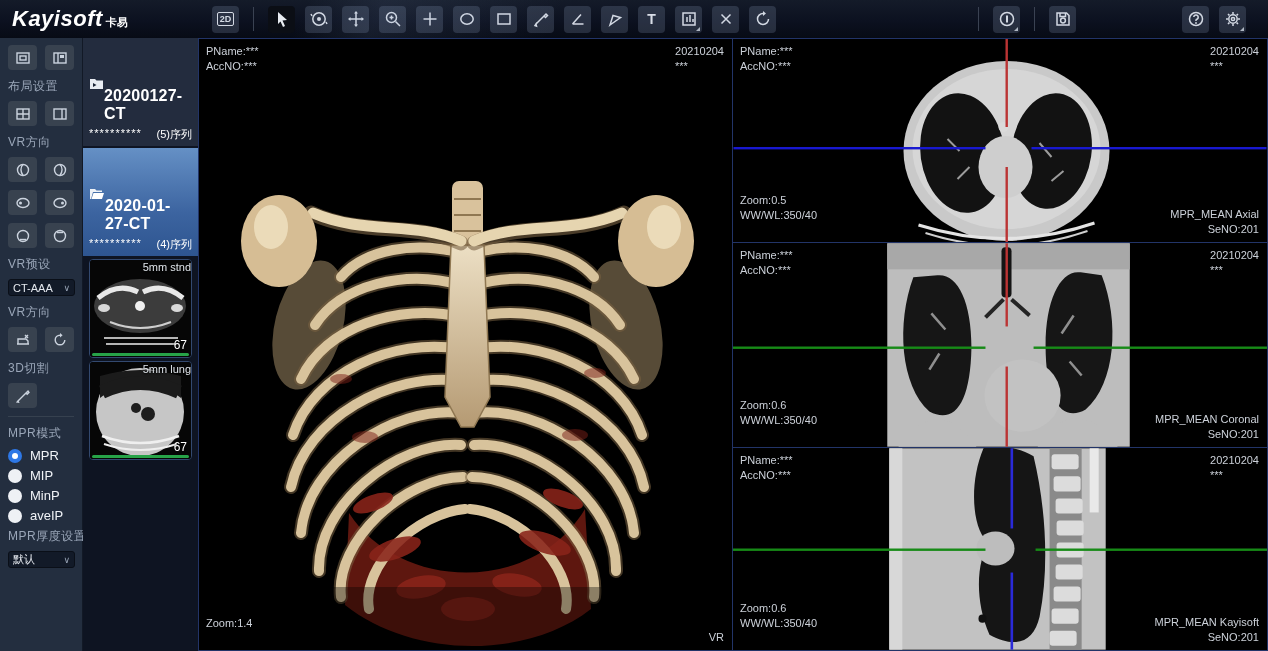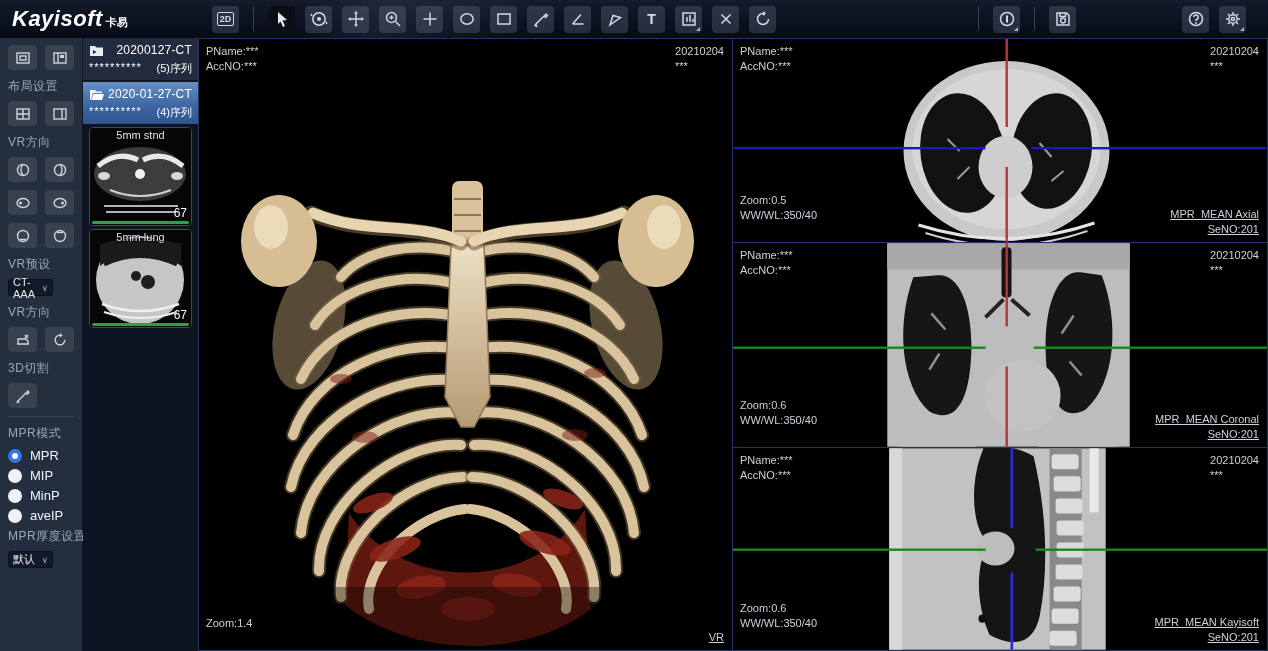--- a/index.html
+++ b/index.html
@@ -37,65 +37,65 @@
 
   
   .sidebar { width:83px; background:#232e3f; border-right:1px solid #121926;
     padding:7px 8px; color:#9aa6b8; font-size:12px; flex:0 0 auto; }
   .sb-row { display:flex; justify-content:space-between; margin-bottom:8px; }
   .sb-row.single { justify-content:flex-start; }
   .sbtn { width:29px; height:25px; border-radius:4px; background:#38424f;
     display:flex; align-items:center; justify-content:center; cursor:pointer; }
   .sbtn svg { stroke:#cbd3de; fill:none; stroke-width:1.4; }
   .sb-label { margin:2px 0 6px 0; letter-spacing:.5px; white-space:nowrap; }
-  .sb-select { width:45px; height:17px; background:#121a28; border:1px solid #0a0f18;
+  .sb-select { width:67px; height:17px; background:#121a28; border:1px solid #0a0f18;
     border-radius:3px; color:#e4e8ee; font-size:11px; display:flex; align-items:center;
     padding:0 4px; justify-content:space-between; cursor:pointer; margin-bottom:8px; }
   .sb-select .chev { font-size:9px; color:#9aa6b8; }
   .sb-divider { height:1px; background:#36414f; margin:4px 0 8px 0; }
   .radio-row { display:flex; align-items:center; gap:8px; margin-bottom:5px; color:#f0f3f7; font-size:13px; cursor:pointer; }
   .radio { width:14px; height:14px; border-radius:50%; background:#eef1f5; position:relative; flex:0 0 auto; }
   .radio.checked { background:#2e78e6; }
   .radio.checked::after { content:""; position:absolute; left:4px; top:4px; width:6px; height:6px;
     border-radius:50%; background:#fff; }
 
   
   .series { width:115px; background:#0e1422; flex:0 0 auto; overflow:hidden; }
   .study { padding:5px 6px 4px 6px; color:#fff; cursor:pointer; background:#232c3e; margin-bottom:2px; }
   .study.selected { background:linear-gradient(180deg,#6590c5 0%,#3c64a0 60%,#2e5590 100%); }
   .study .row1 { display:flex; align-items:center; }
   .study .row1 svg { flex:0 0 auto; }
-  .study .title { margin-left:auto; font-size:12px; font-weight:normal; letter-spacing:.2px; }
+  .study .title { margin-left:auto; font-size:16px; font-weight:bold; letter-spacing:.2px;margin-top:44px; }
   .study .row2 { display:flex; justify-content:space-between; margin-top:4px; font-size:11px; }
   .study .stars { letter-spacing:1px; }
   .thumb { position:relative; width:103px; height:99px; margin:3px auto 3px auto;
     border:1px solid #33496f; border-radius:4px; background:#000; cursor:pointer; overflow:hidden; }
   .thumb.active { border-color:#7fa3d4; }
   .thumb svg.timg { position:absolute; inset:0; }
-  .thumb .tlabel { position:absolute; top:1px; left:0; right:0; text-align:center;
+  .thumb .tlabel { position:absolute; top:1px; left:0; right:0; text-align:right;
     font-size:11px; color:#dfe4ea; text-shadow:0 1px 2px #000; }
   .thumb .tcount { position:absolute; right:4px; bottom:5px; font-size:12px; color:#fff; text-shadow:0 1px 2px #000; }
   .thumb .tbar { position:absolute; left:2px; right:2px; bottom:1px; height:3px; background:#27a348; border-radius:2px; }
 
   
   .main-view { position:relative; width:535px; height:613px; background:#000;
     border:1px solid #223468; flex:0 0 auto; cursor:crosshair; }
   .right-col { width:535px; flex:0 0 auto; display:flex; flex-direction:column; }
   .cell { position:relative; background:#000; border:1px solid #223468; overflow:hidden; cursor:crosshair; }
   .cell.axial { height:205px; }
   .cell.coronal { height:205px; border-top:none; }
   .cell.sagittal { height:203px; border-top:none; }
   .right-col .cell { border-left:none; }
 
   .ov { position:absolute; font-size:11px; color:#ccd1d9; line-height:15px; z-index:3;
     text-shadow:0 1px 1px #000; pointer-events:none; }
   .ov.tl { top:5px; left:7px; }
   .ov.tr { top:5px; right:8px; text-align:left; }
   .ov.bl { bottom:19px; left:7px; }
-  .ov.br { bottom:5px; right:8px; text-align:right;text-decoration:underline; }
+  .ov.br { bottom:5px; right:8px; text-align:right; }
   .imgsvg { position:absolute; inset:0; width:100%; height:100%; }
 
 </style>
 </head>
 <body>
 
 <div class="app">
 
   <div class="topbar">
     <div class="logo">

